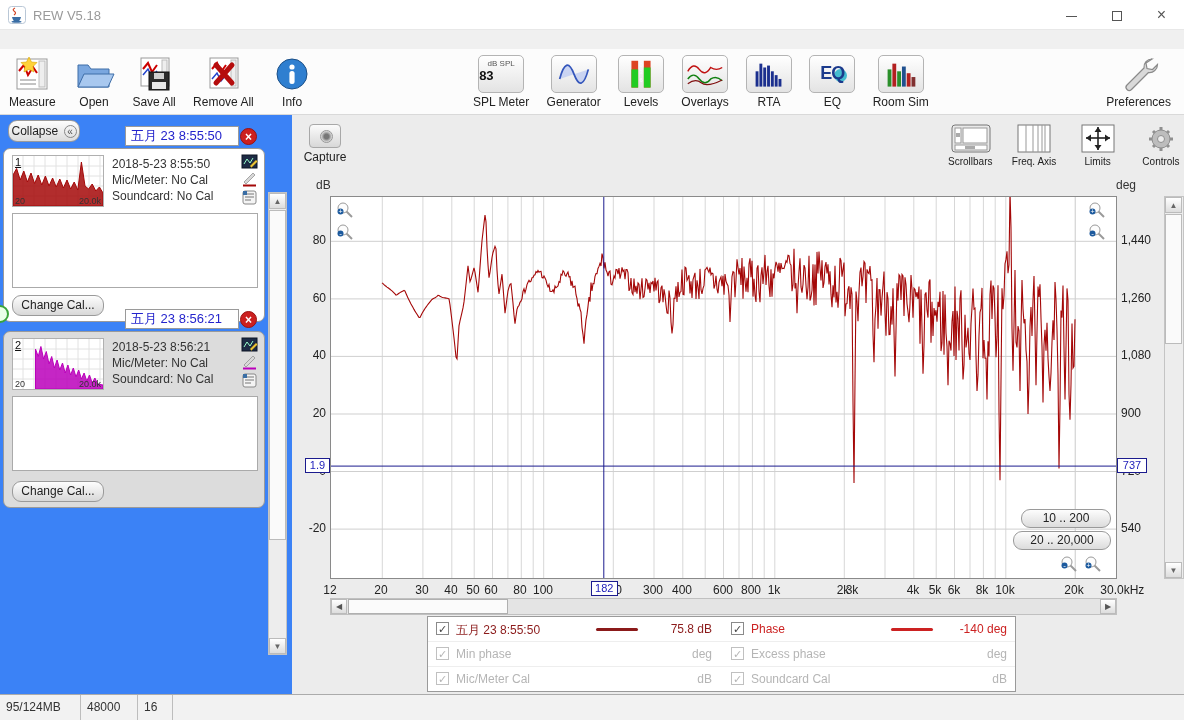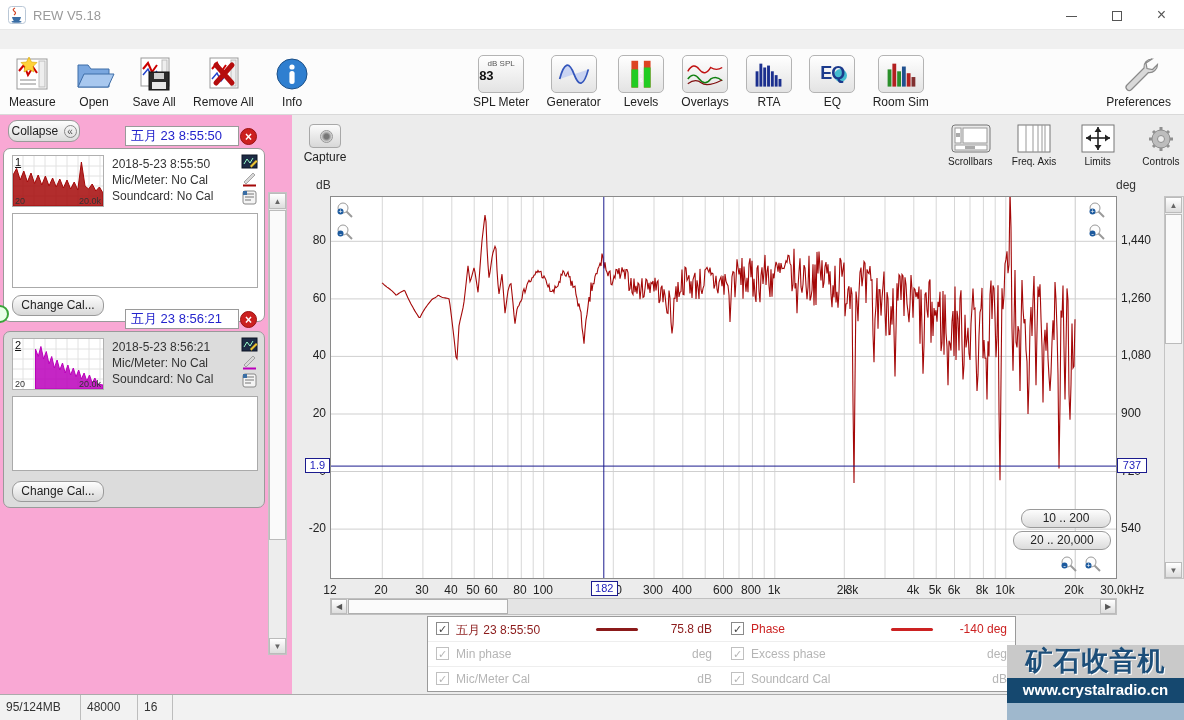--- a/index.html
+++ b/index.html
@@ -32,21 +32,21 @@
             background:linear-gradient(#ffffff,#e3e3e3); position:relative; }
   .tb-left { position:absolute; left:2px; top:2px; }
   .tb-center { position:absolute; left:466px; top:2px; }
   .tb-right { position:absolute; right:6px; top:2px; }
   .spl-top { position:absolute; top:3px; width:100%; text-align:center; font-size:8px; color:#555; }
   .spl-val { position:absolute; top:12px; width:100%; text-align:left; font-size:13px; font-weight:bold; color:#111; }
   .eq-txt { position:absolute; top:7px; width:100%; text-align:center; font-size:18px; font-weight:bold; color:#1b3a8c; letter-spacing:-1px;}
   .eq-dot { position:absolute; right:7px; top:13px; width:13px; height:13px; border-radius:50%; background:#27b3c9; opacity:.85;}
 
   
-  .sidebar { position:absolute; left:0; top:115px; width:292px; height:580px; background:#f9a8d4; }
+  .sidebar { position:absolute; left:0; top:115px; width:292px; height:580px; background:#3b82f6; }
   .collapse-btn { position:absolute; left:8px; top:5px; width:72px; height:22px; border:1px solid #9a9a9a;
                   border-radius:9px; background:linear-gradient(#fdfdfd,#dcdcdc); font-size:12px;
                   text-align:center; line-height:20px; color:#222; }
   .collapse-circ { display:inline-block; width:13px; height:13px; border:1px solid #888; border-radius:50%;
                    line-height:11px; font-size:10px; color:#555; margin-left:2px; }
   .title-field { position:absolute; width:114px; height:20px; background:#fff; border:1px solid #9a9a9a;
                  color:#2323cc; font-size:13px; line-height:18px; padding-left:5px; }
   .close-btn { position:absolute; width:17px; height:17px; border-radius:50%; background:#cc2020;
                color:#fff; text-align:center; line-height:16px; font-size:12px; font-weight:bold;
                border:1px solid #991111; }
@@ -672,18 +672,13 @@
       </div>
     </div>
   </div>
 
   <div class="statusbar">
     <div class="sb-cell" style="left:0; width:81px;">95/124MB</div>
     <div class="sb-cell" style="left:81px; width:57px;">48000 Hz</div>
     <div class="sb-cell" style="left:138px; width:35px;">16 Bit</div>
   </div>
 
-  <div class="watermark">
-    <div class="wm-top">矿石收音机</div>
-    <div class="wm-bar">www.crystalradio.cn</div>
-    <div class="wm-strip"></div>
-  </div>
 </div>
 
 </body></html>

